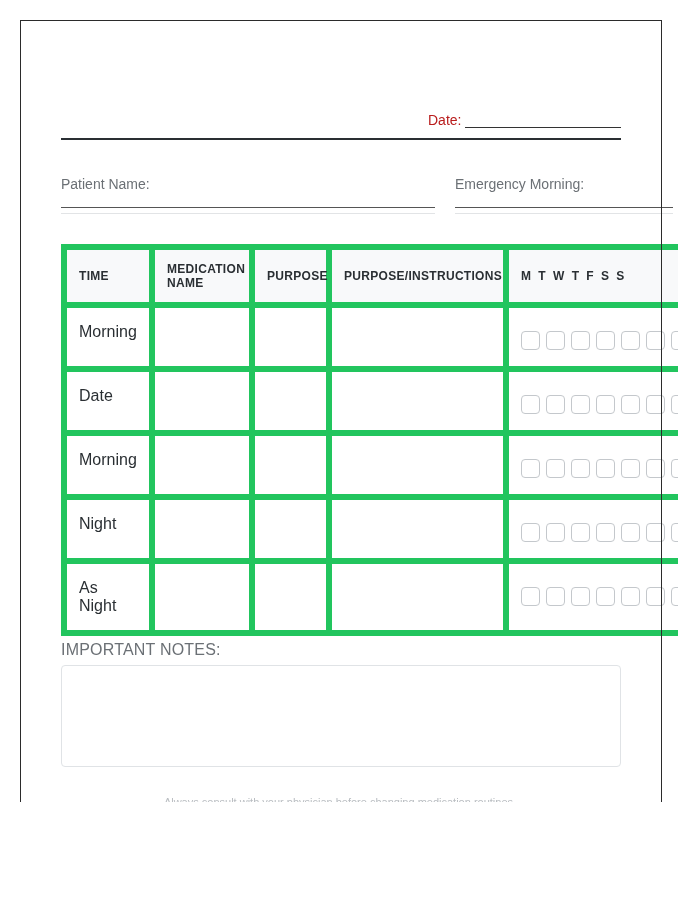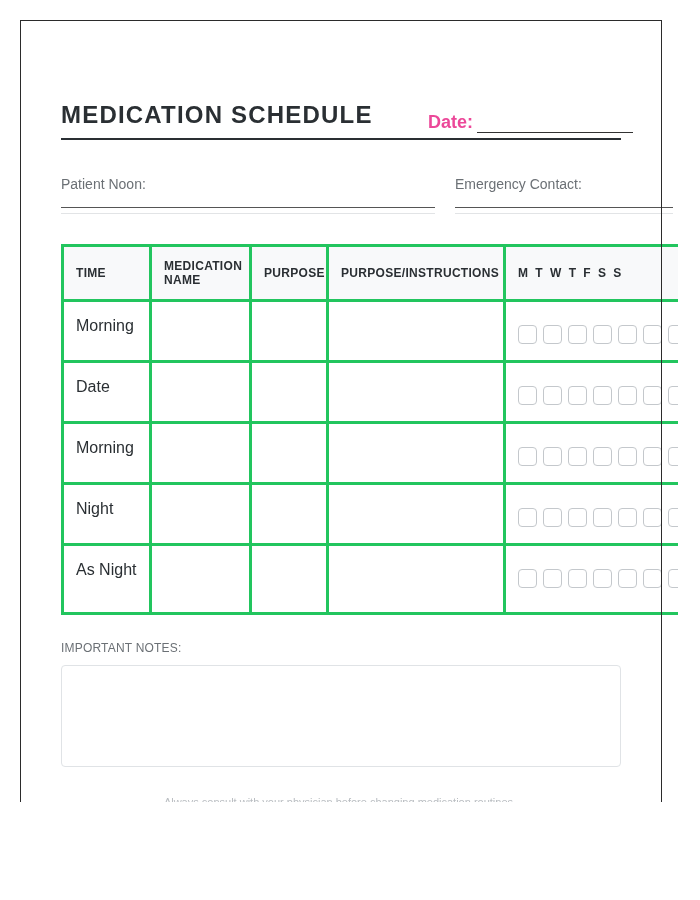--- a/index.html
+++ b/index.html
@@ -7,78 +7,77 @@
   .viewport {
     position: absolute; left: 0; top: 0; width: 678px; height: 802px; overflow: hidden;
   }
   
   .abs { position: absolute; }
 
   .title {
     left: 61px; top: 100px; font-size: 24px; font-weight: bold; letter-spacing: 1.2px;
     color: #2a2f33; margin: 0; line-height: 30px;
   }
-  .date-wrap { left: 428px; top: 112px; font-size: 18px; color: #ec4899; display: flex; align-items: flex-end; font-weight: bold; }
+  .date-wrap { left: 428px; top: 112px; font-size: 14px; color: #b91c1c; display: flex; align-items: flex-end; }
   .date-line { display: inline-block; width: 156px; border-bottom: 1px solid #333; height: 15px; margin-left: 4px; }
   .title-rule { left: 61px; top: 138px; width: 560px; height: 2px; background: #2a2f33; }
 
   .field-label { font-size: 14px; color: #6b7075; }
   .field-line-dark { height: 1px; background: #555; }
   .field-line-light { height: 1px; background: #e2e4e6; }
 
   table.sched {
     position: absolute; left: 61px; top: 244px; border-collapse: collapse; table-layout: fixed;
     width: 660px;
   }
-  table.sched th, table.sched td { border: 3px solid #22c55e; padding: 0; }
+  table.sched th, table.sched td { border: 6px solid #22c55e; padding: 0; }
   table.sched th {
     background: #f8f9fa; height: 52px; font-size: 12px; font-weight: bold; color: #2a2f33;
     text-align: left; padding-left: 12px; letter-spacing: 0.3px; line-height: 14px;
   }
   table.sched th.days { letter-spacing: 2px; }
   table.sched td { height: 58px; vertical-align: top; }
   table.sched tr.last td { height: 66px; }
   .time-label {
     display: block; font-size: 16px; font-weight: normal; color: #2a2f33; padding: 15px 0 0 12px; line-height: 18px;
   }
   .checks { display: flex; gap: 6px; padding: 23px 0 0 12px; }
   .check {
     width: 19px; height: 19px; border: 1px solid #c4c8cc; border-radius: 4px; box-sizing: border-box; background: #fff; flex: 0 0 auto;
   }
 
-  .notes-label { left: 61px; top: 641px; font-size: 12px; color: #6b7075; letter-spacing: 0.2px; }
+  .notes-label { left: 61px; top: 641px; font-size: 16px; color: #6b7075; letter-spacing: 0.2px; }
   .notes-box {
     left: 61px; top: 665px; width: 560px; height: 102px; border: 1px solid #e0e3e6; border-radius: 4px; box-sizing: border-box; background: #fff;
   }
   .footer-note { left: 0; width: 680px; top: 796px; text-align: center; font-size: 11px; color: #b9bdc1; }
 
   .frame-overlay {
     position: absolute; left: 20px; top: 20px; width: 642px; height: 790px; border: 1px solid #2b2b2b; border-bottom: none;
     box-sizing: border-box; pointer-events: none;
   }
 </style>
 </head>
 <body>
 
 <div class="viewport">
 
-  <h1 class="abs title">MEDICATION SCHEDULE</h1>
 
   <div class="abs date-wrap">
     <span>Date:</span>
     <span class="date-line"></span>
   </div>
 
   <div class="abs title-rule"></div>
 
-  <div class="abs field-label" style="left:61px; top:176px;">Patient Noon:</div>
+  <div class="abs field-label" style="left:61px; top:176px;">Patient Name:</div>
   <div class="abs field-line-dark" style="left:61px; top:207px; width:374px;"></div>
   <div class="abs field-line-light" style="left:61px; top:213px; width:374px;"></div>
 
-  <div class="abs field-label" style="left:455px; top:176px;">Emergency Contact:</div>
+  <div class="abs field-label" style="left:455px; top:176px;">Emergency Morning:</div>
   <div class="abs field-line-dark" style="left:455px; top:207px; width:218px;"></div>
   <div class="abs field-line-light" style="left:455px; top:213px; width:218px;"></div>
 
   <table class="sched">
     <colgroup>
       <col style="width:88px">
       <col style="width:100px">
       <col style="width:77px">
       <col style="width:177px">
       <col style="width:218px">

